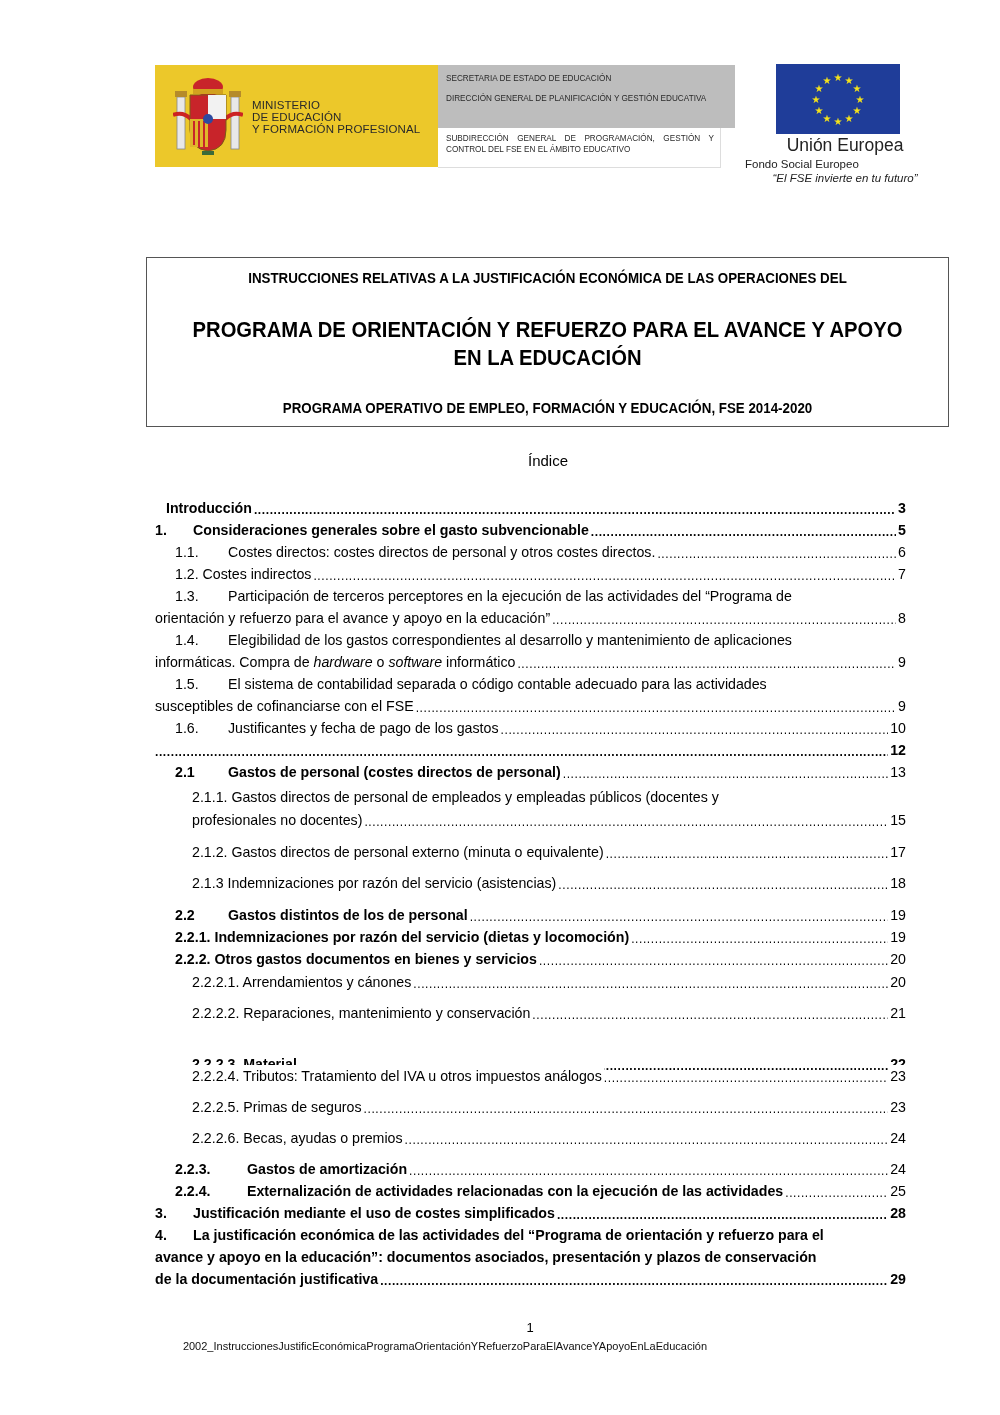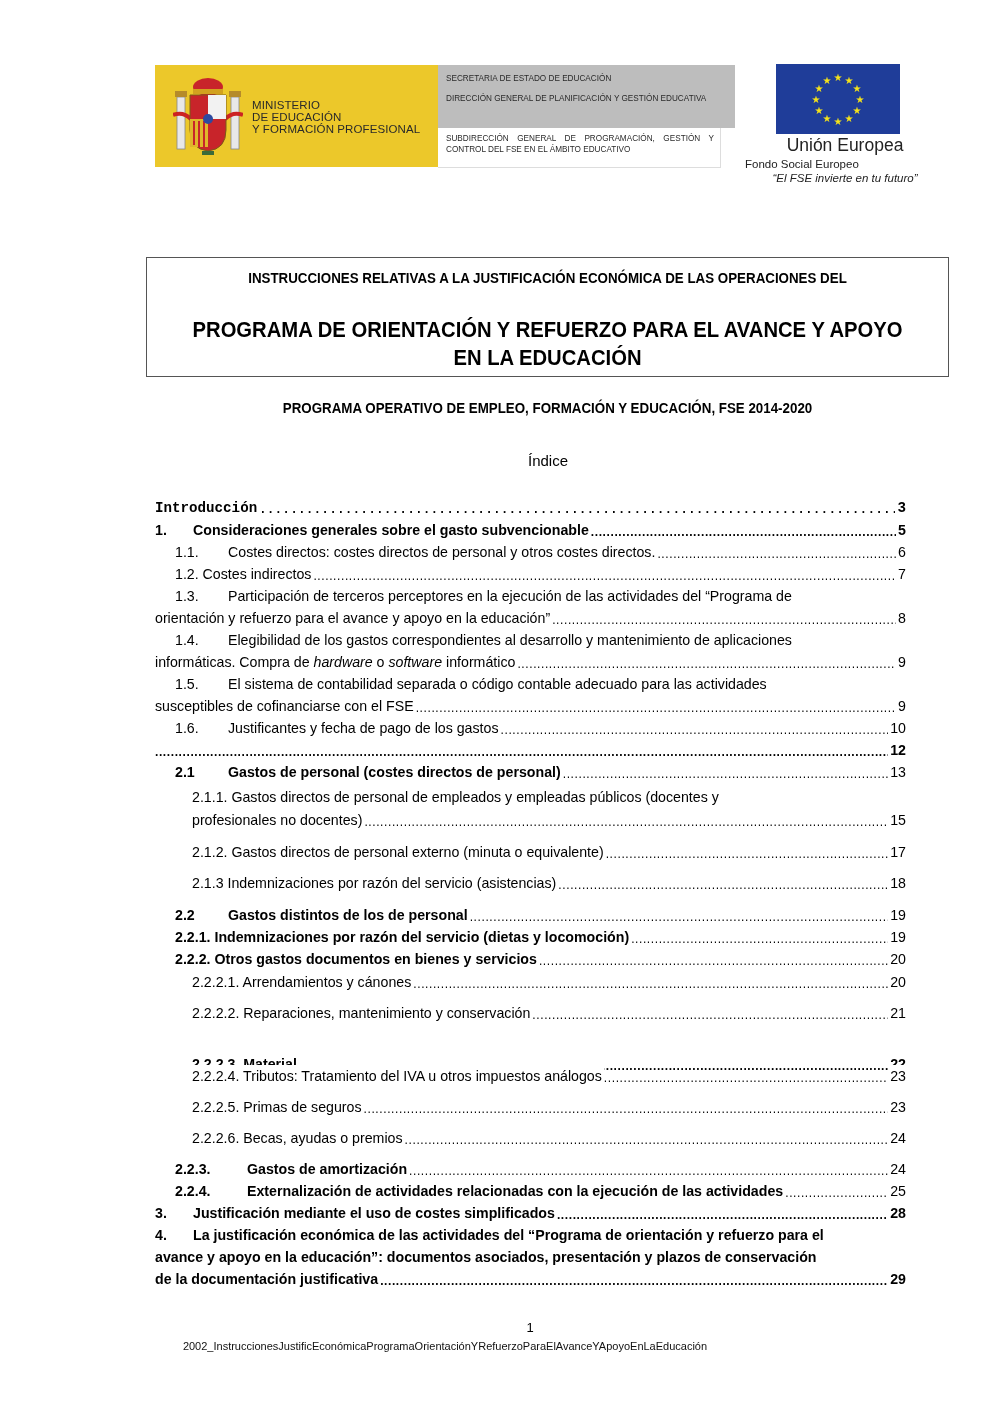--- a/index.html
+++ b/index.html
@@ -17,21 +17,21 @@
   .mlogo .gtxt { position:absolute; left:8px; font-size:8.2px; line-height:11px; color:#2a2a2a; width:268px; text-align:justify; }
 
   
   .eulogo { left:745px; top:60px; width:200px; height:130px; }
   .eulogo .flag { position:absolute; left:31px; top:4px; width:124px; height:70px; background:#1f3d99; }
   .eulogo .t1 { position:absolute; left:0; width:200px; top:75px; text-align:center; font-size:17.5px; color:#222; }
   .eulogo .t2 { position:absolute; left:0; width:200px; top:98px; text-align:left; font-size:11.5px; color:#222; }
   .eulogo .t3 { position:absolute; left:0; width:200px; top:112px; text-align:center; font-size:11.5px; font-style:italic; color:#222; }
 
   
-  .tbox { left:146px; top:257px; width:803px; height:120px; border:1px solid #555; box-sizing:border-box; }
+  .tbox { left:146px; top:257px; width:803px; height:170px; border:1px solid #555; box-sizing:border-box; }
   .tbox .l1 { position:absolute; left:0; width:100%; top:12px; text-align:center; font-weight:bold; font-size:14.5px; font-family:"Liberation Sans", sans-serif; transform:scaleX(0.92); }
   .tbox .l2 { position:absolute; left:0; width:100%; top:58px; text-align:center; font-weight:bold; font-size:22px; line-height:28px; transform:scaleX(0.92); }
   .tbox .l3 { position:absolute; left:0; width:100%; top:142px; text-align:center; font-weight:bold; font-size:14.5px; transform:scaleX(0.92); }
 
   .indice { left:0; width:1096px; top:452px; text-align:center; font-size:15px; }
 
   
   .toc { left:155px; top:497px; width:751px; }
   .row { position:absolute; left:0; width:751px; font-size:14.2px; line-height:22px; height:22px; white-space:nowrap; }
   .row .in { position:absolute; top:0; right:0; display:flex; }
@@ -114,21 +114,21 @@
     <div>EN LA EDUCACIÓN</div>
   </div>
   <div class="l3">PROGRAMA OPERATIVO DE EMPLEO, FORMACIÓN Y EDUCACIÓN, FSE 2014-2020</div>
 </div>
 
 <div class="abs indice">Índice</div>
 
 <div class="abs toc">
 
   <div class="row b" style="top:0px;">
-    <div class="in" style="left:0;font-family:Liberation Mono, monospace;">
+    <div class="in" style="left:11px;">
       <span class="txt">Introducción</span>
       <span class="dots"></span>
       <span class="pg">3</span>
     </div>
   </div>
 
   <div class="row b" style="top:22px;">
     <div class="in" style="left:0;">
       <span class="txt"><span class="num" style="width:38px;">1.</span><span>Consideraciones generales sobre el gasto subvencionable</span></span>
       <span class="dots"></span>

